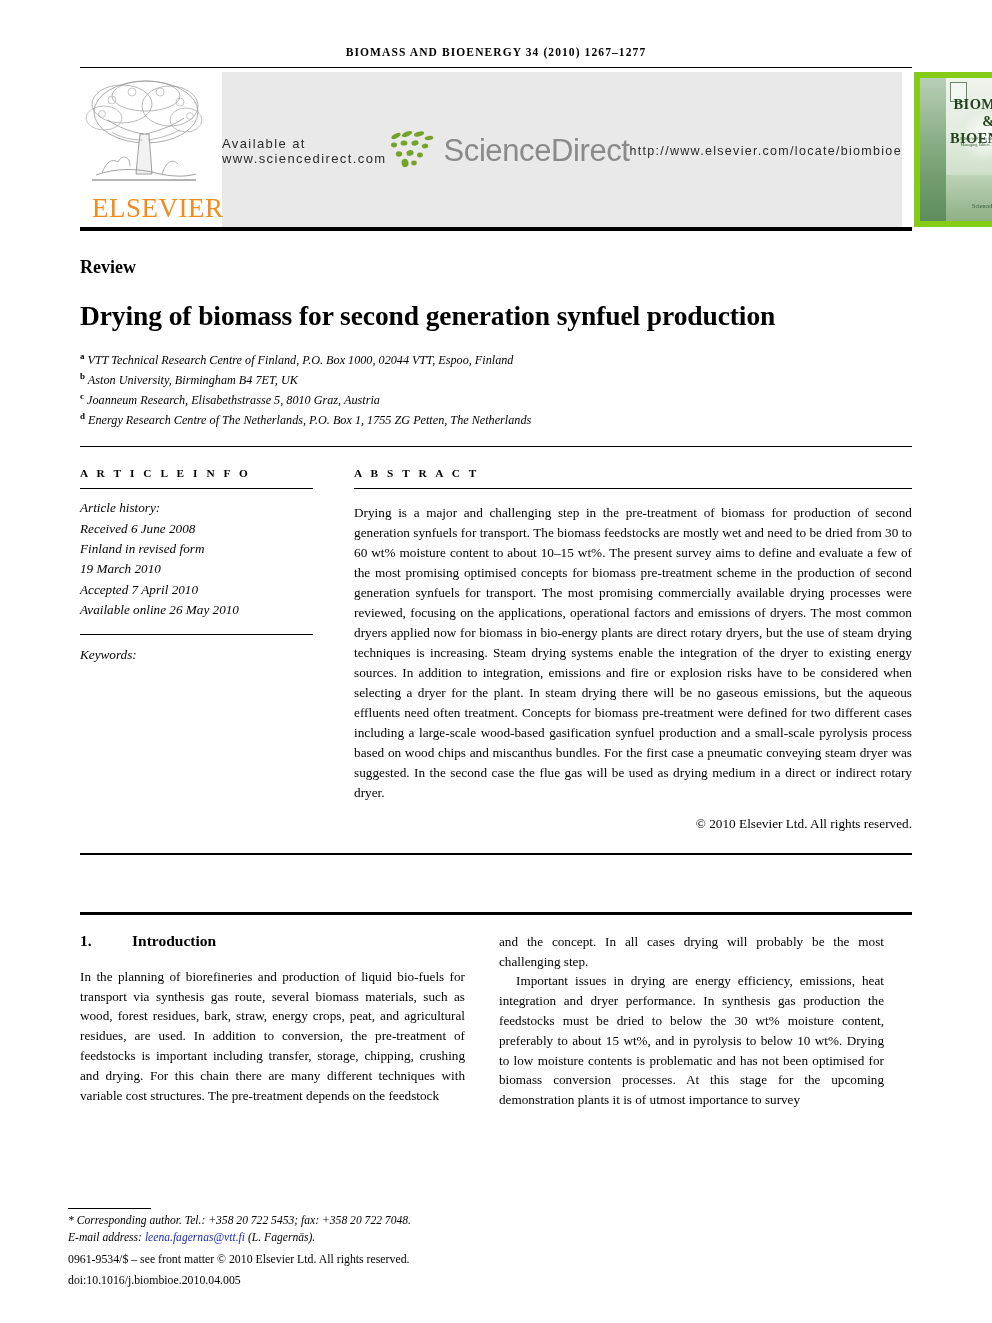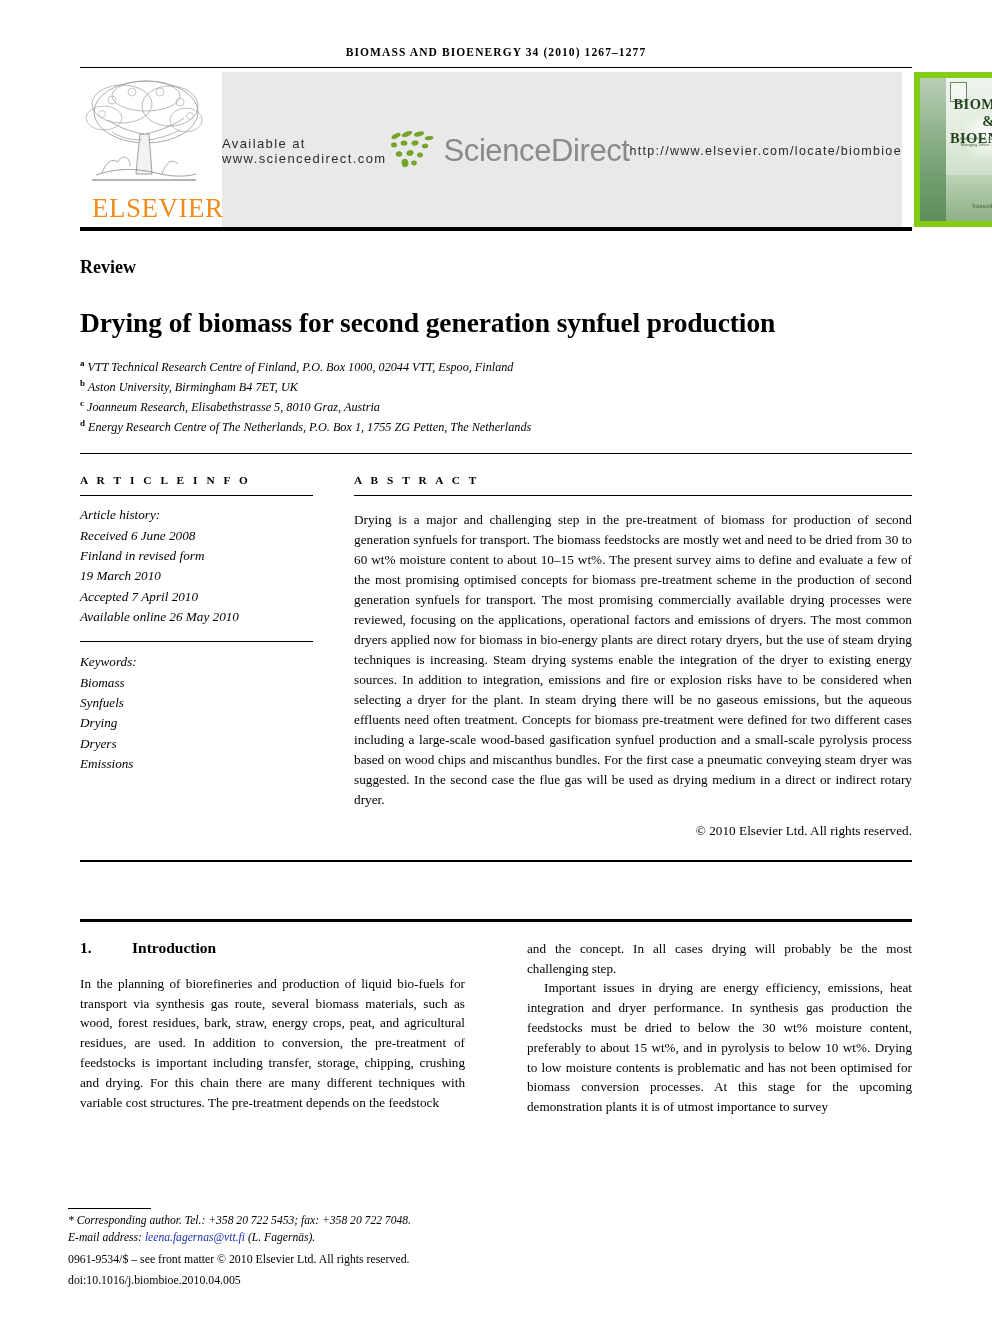--- a/index.html
+++ b/index.html
@@ -58,21 +58,21 @@
   .cover-grass { position:absolute; left:0; bottom:0; width:100%; height:46px;
     background: linear-gradient(180deg, rgba(140,175,130,0.25), rgba(110,150,100,0.55)); }
   .cover-title { position: absolute; left: 30px; right: 5px; top: 18px; text-align: center;
     font-family: "Liberation Serif", serif; font-size: 14.5px; font-weight: bold; color: #24421f; line-height: 1.18; letter-spacing: 0.4px; }
   .cover-sub { position:absolute; left:32px; right:6px; top:58px; text-align:center; font-size:4.2px; color:#3c5a36; line-height:1.5; }
   .cover-sd { position:absolute; left:30px; right:4px; bottom:12px; text-align:center; font-size:6px; color:#3a5a34; }
   .cover-elsbox { position:absolute; left:30px; top:4px; width:17px; height:20px; border:1px solid #6b8a66; background:#f3f7f1; }
 
   
   .section-label { font-size: 18px; font-weight: bold; margin-top: 26px; font-family: "Liberation Serif", serif; }
-  .doc-title { font-size: 27.5px; font-weight: bold; margin-top: 28px; line-height: 1.2; letter-spacing: -0.1px; }
+  .doc-title { font-size: 27.5px; font-weight: bold; margin-top: 21px; line-height: 1.2; letter-spacing: -0.1px; }
   .authors { font-size: 18px; font-weight: bold; font-style: italic; margin-top: 28px; }
   .authors sup { font-size: 11px; color: #1f2f7a; font-style: normal; font-weight: bold; }
   .affils { margin-top: 17px; font-size: 12.2px; font-style: italic; line-height: 1.53; }
   .affils sup { font-size: 9px; font-style: normal; font-weight: bold; }
 
   
   .info-rule-top { border: 0; border-top: 1.8px solid #000; margin-top: 17px; }
   .two-col { display: flex; margin-top: 20px; }
   .col-info { width: 255px; flex: 0 0 255px; padding-right: 22px; }
   .col-abs { flex: 1 1 auto; padding-left: 19px; }
@@ -82,21 +82,21 @@
   .info-sep { border: 0; border-top: 1.1px solid #000; margin: 14px 0 10px 0; }
   .abs-text { font-size: 13.25px; line-height: 1.51; text-align: justify; }
   .abs-copy { font-size: 13.25px; text-align: right; margin-top: 12px; }
 
   .abs-rule { border: 0; border-top: 2.4px solid #000; margin-top: 21px; }
 
   
   .body-rule { border: 0; border-top: 3.4px solid #000; margin-top: 57px; }
   .body-cols { display: flex; margin-top: 17px; }
   .bcol { width: 385px; flex: 0 0 385px; }
-  .bcol.right { margin-left: 62px; }
+  .bcol.right { margin-left: 34px; }
   .sec-head { font-size: 15.5px; font-weight: bold; display: flex; margin-bottom: 17px; }
   .sec-num { width: 52px; flex: 0 0 52px; }
   .body-p { font-size: 13.2px; line-height: 1.5; text-align: justify; margin: 0; }
   .body-p.indent { text-indent: 17px; }
 
   
   .footer { position: absolute; left: 68px; bottom: 34px; width: 385px; }
   .foot-rule { border: 0; border-top: 1.4px solid #000; width: 83px; margin: 0 0 4px 0; }
   .foot-note { font-size: 11.6px; font-style: italic; line-height: 1.45; padding-left: 10px; text-indent: -10px; }
   .mail-link { color: #1a2fb5; font-style: italic; }
@@ -208,27 +208,20 @@
       <div class="info-line">Article history:</div>
       <div>
           <div class="info-line">Received 6 June 2008</div>
           <div class="info-line">Finland in revised form</div>
           <div class="info-line">19 March 2010</div>
           <div class="info-line">Accepted 7 April 2010</div>
           <div class="info-line">Available online 26 May 2010</div>
         </div>
       <hr class="info-sep">
       <div class="info-line">Keywords:</div>
-      <div>
-          <div class="info-line">Biomass</div>
-          <div class="info-line">Synfuels</div>
-          <div class="info-line">Drying</div>
-          <div class="info-line">Dryers</div>
-          <div class="info-line">Emissions</div>
-        </div>
     </div>
 
     <div class="col-abs">
       <div class="head-caps">A B S T R A C T</div>
       <hr class="head-underline">
       <p class="abs-text">Drying is a major and challenging step in the pre-treatment of biomass for production of second generation synfuels for transport. The biomass feedstocks are mostly wet and need to be dried from 30 to 60 wt% moisture content to about 10–15 wt%. The present survey aims to define and evaluate a few of the most promising optimised concepts for biomass pre-treatment scheme in the production of second generation synfuels for transport. The most promising commercially available drying processes were reviewed, focusing on the applications, operational factors and emissions of dryers. The most common dryers applied now for biomass in bio-energy plants are direct rotary dryers, but the use of steam drying techniques is increasing. Steam drying systems enable the integration of the dryer to existing energy sources. In addition to integration, emissions and fire or explosion risks have to be considered when selecting a dryer for the plant. In steam drying there will be no gaseous emissions, but the aqueous effluents need often treatment. Concepts for biomass pre-treatment were defined for two different cases including a large-scale wood-based gasification synfuel production and a small-scale pyrolysis process based on wood chips and miscanthus bundles. For the first case a pneumatic conveying steam dryer was suggested. In the second case the flue gas will be used as drying medium in a direct or indirect rotary dryer.</p>
       <div class="abs-copy">© 2010 Elsevier Ltd. All rights reserved.</div>
     </div>
   </div>
 

